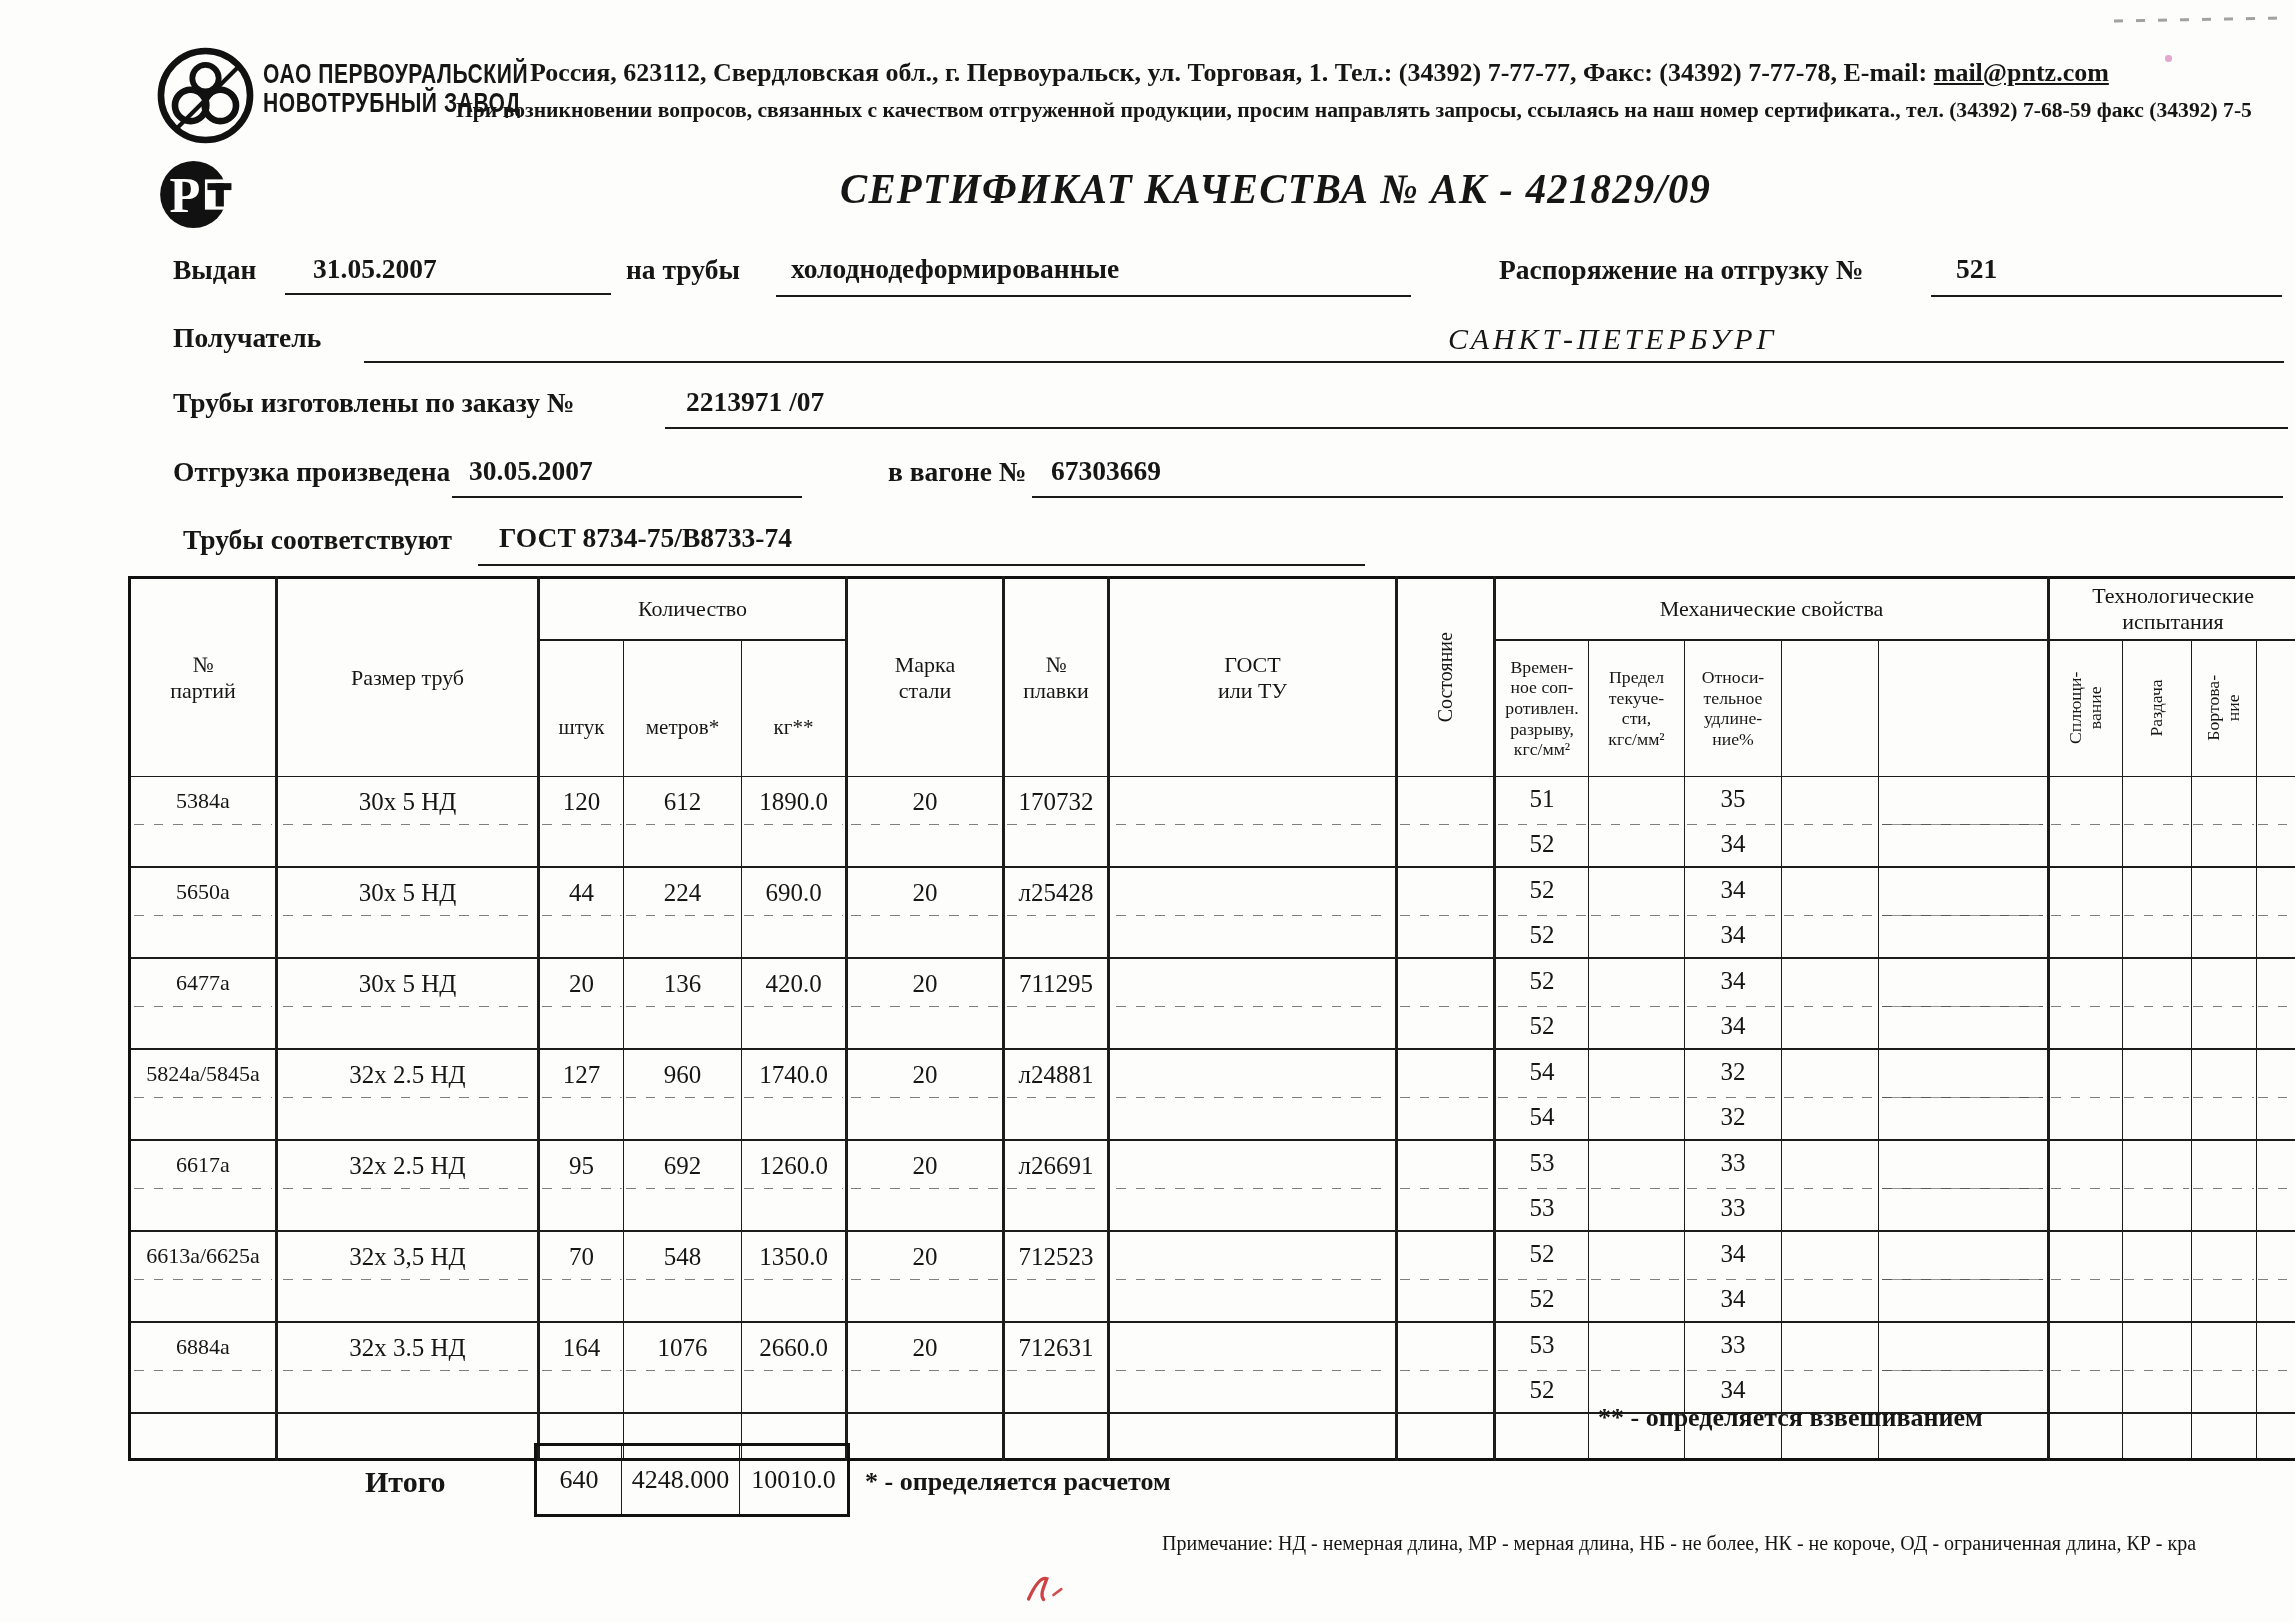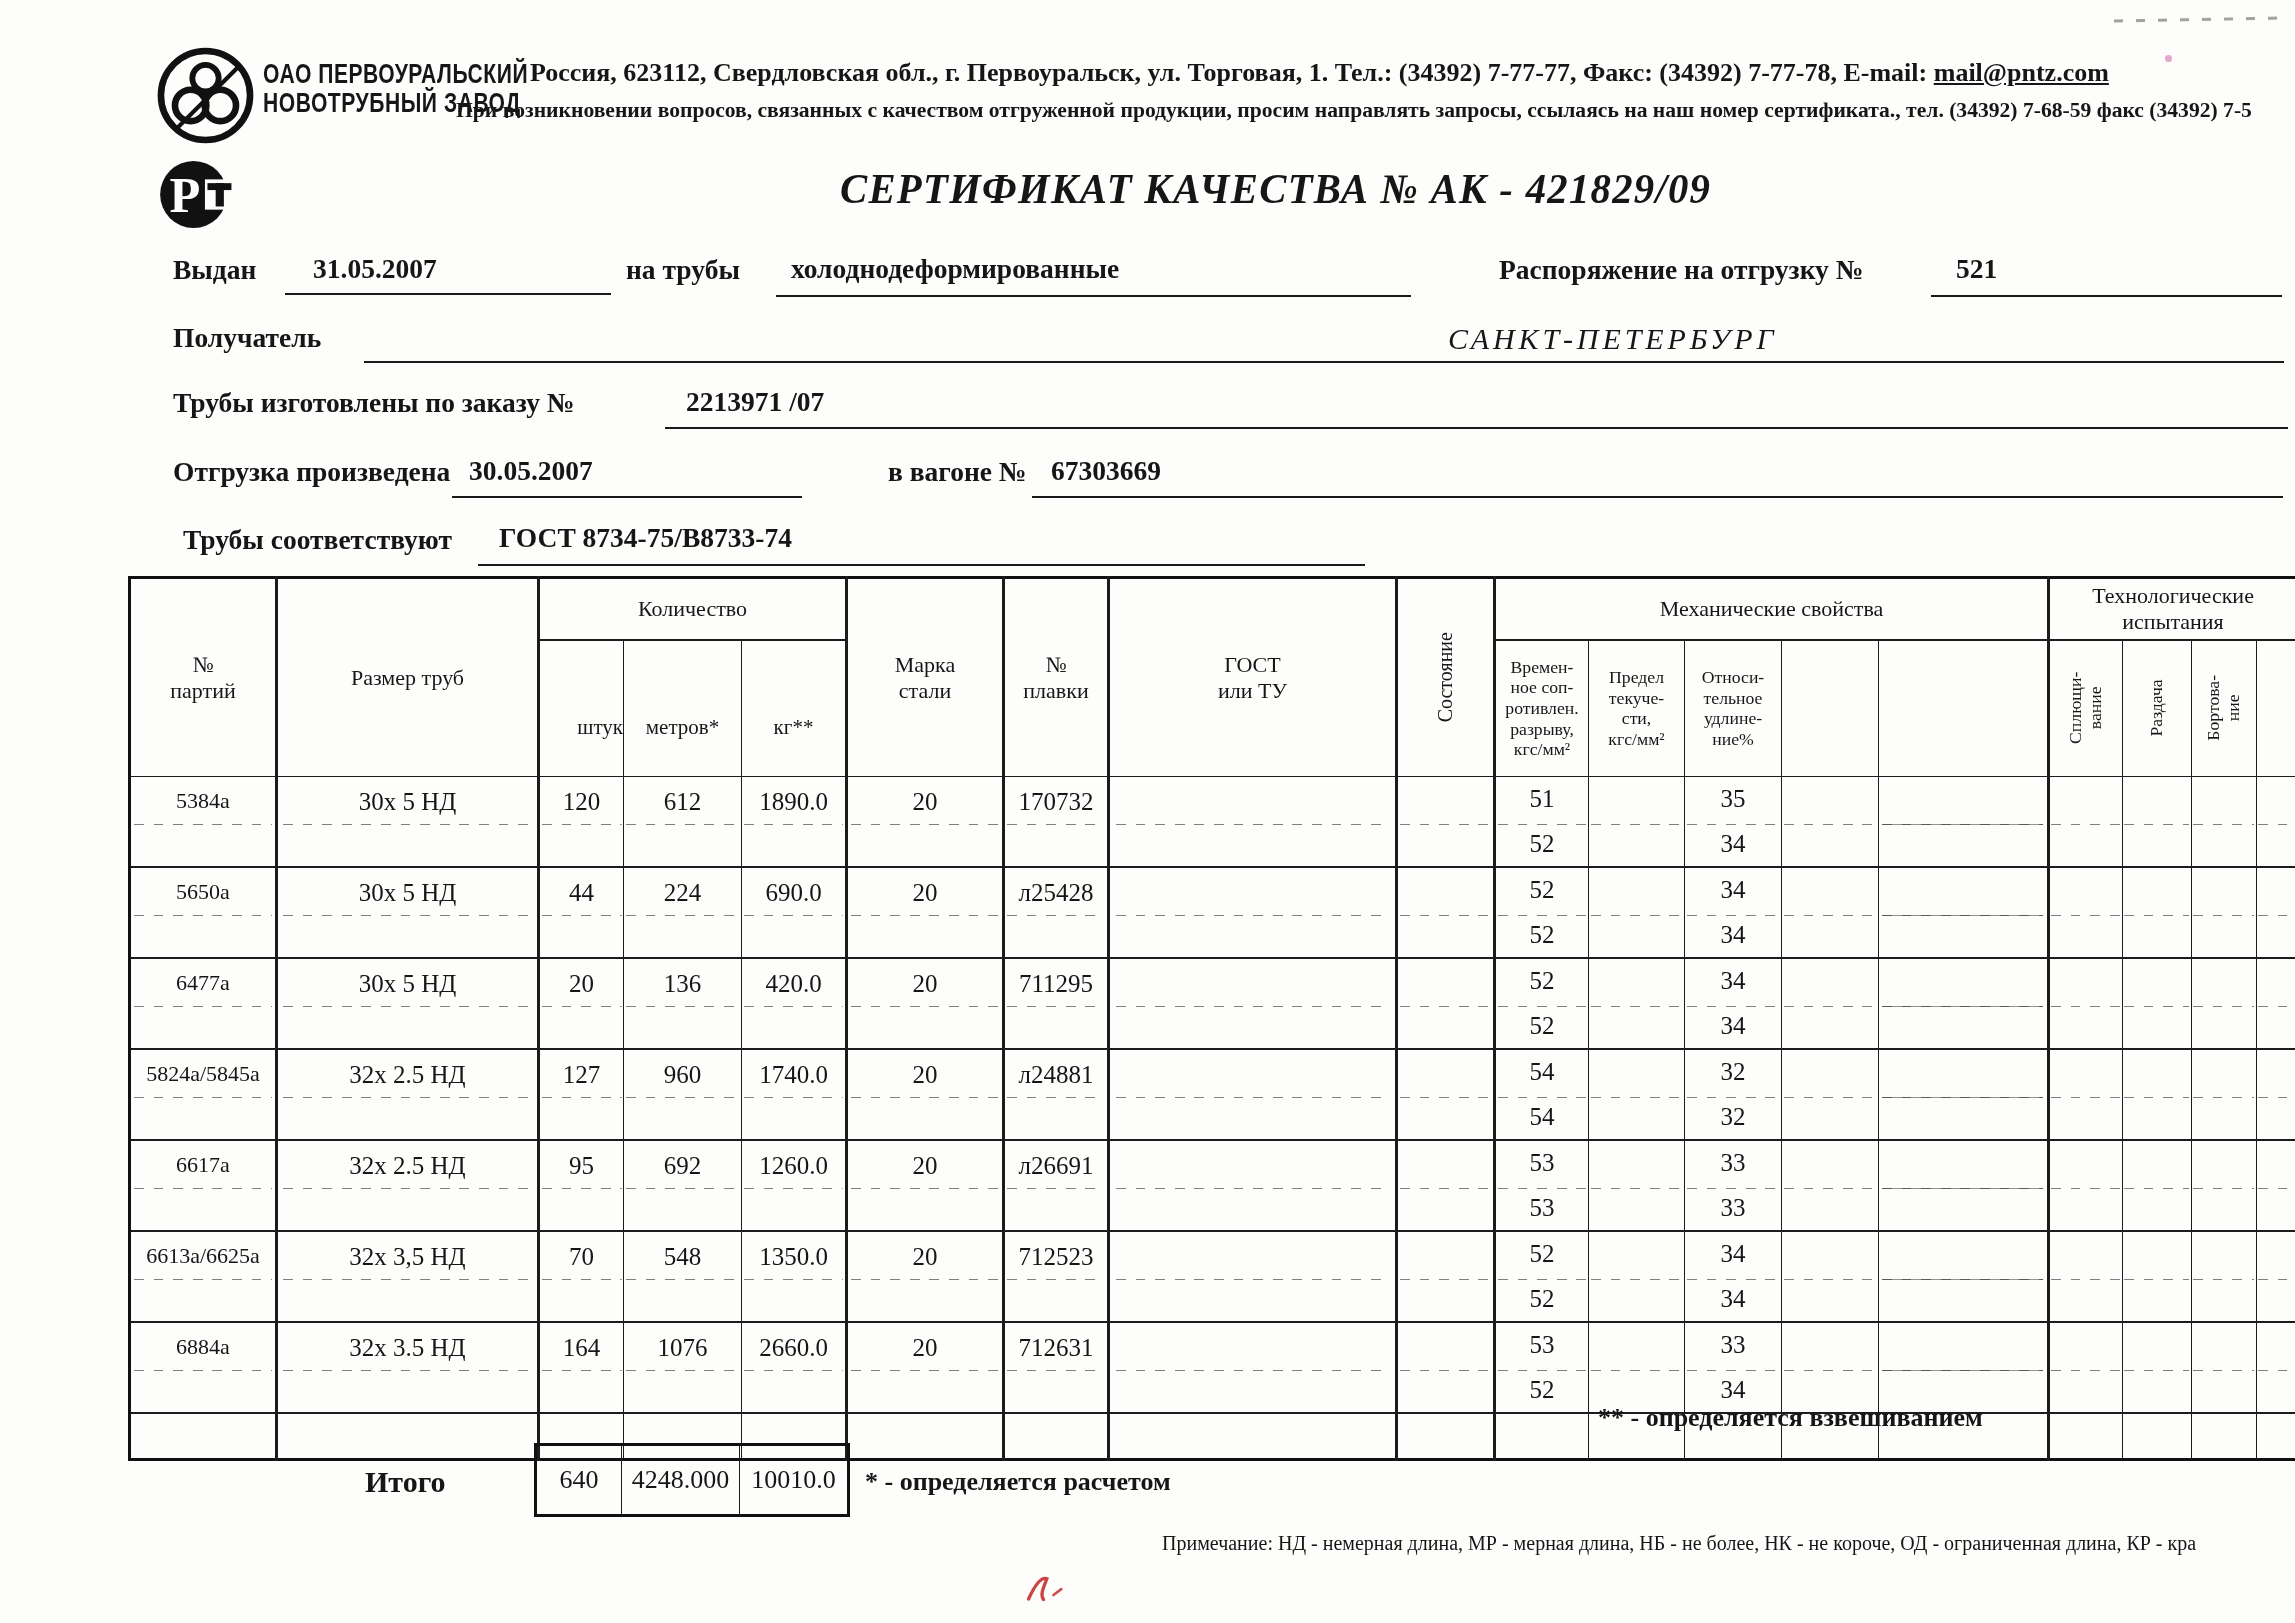--- a/index.html
+++ b/index.html
@@ -155,21 +155,21 @@
       <th rowspan="2" class="h-main bl-thick">№
 плавки</th>
       <th rowspan="2" class="h-main bl-thick">ГОСТ
 или ТУ</th>
       <th rowspan="2" class="bl-thick"><div class="vwrap"><div class="vtext state">Состояние</div></div></th>
       <th colspan="5" class="h-group bl-thick bb-thick">Механические свойства</th>
       <th colspan="4" class="h-group bl-thick bb-thick">Технологические
 испытания</th>
     </tr>
     <tr style="height:137px;">
-      <th class="h-sub bl-thick" style="vertical-align:bottom;padding-bottom:36px;text-align:right;">штук</th>
+      <th class="h-sub bl-thick" style="vertical-align:bottom;padding-bottom:36px;">штук</th>
       <th class="h-sub" style="vertical-align:bottom;padding-bottom:36px;">метров*</th>
       <th class="h-sub" style="vertical-align:bottom;padding-bottom:36px;">кг**</th>
       <th class="h-mech bl-thick">Времен-
 ное соп-
 ротивлен.
 разрыву,
 кгс/мм²</th>
       <th class="h-mech">Предел
 текуче-
 сти,

